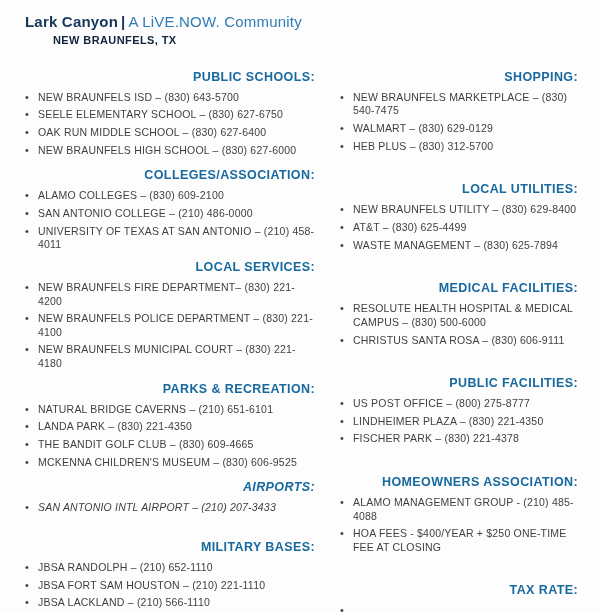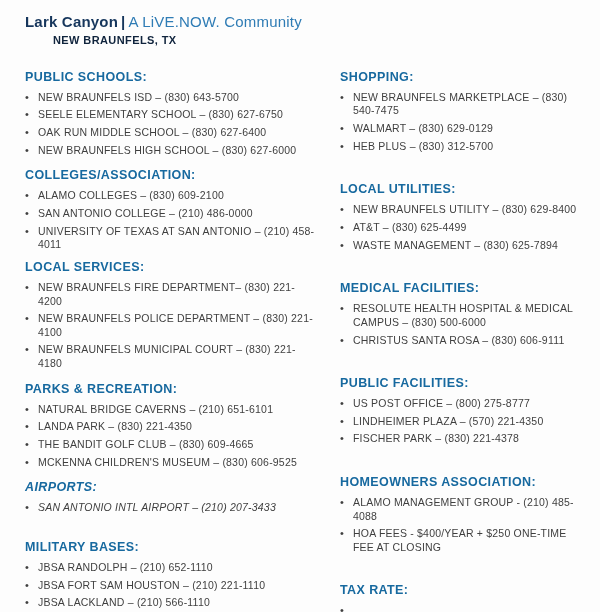--- a/index.html
+++ b/index.html
@@ -37,20 +37,21 @@
   .col-right .section:nth-child(5) { margin-bottom: 28px; }
   .col-left .section:nth-child(2) { margin-bottom: 8px; }
   .col-left .section:nth-child(5) { margin-bottom: 25px; font-style: italic; }
 
   .heading {
     font-size: 12.5px;
     font-weight: bold;
     letter-spacing: 0.4px;
     color: var(--heading-color, #17699f);
     margin-bottom: 7px;
+    text-align: right;
   }
   .items { list-style: none; }
   .item {
     position: relative;
     font-size: 10.5px;
     line-height: 1.3;
     letter-spacing: 0.2px;
     padding-left: 13px;
     margin-bottom: 4px;
     color: var(--body-color, #3f3f3f);
@@ -146,21 +147,21 @@
           <h2 class="heading">MEDICAL FACILITIES:</h2>
           <ul class="items">
             <li class="item"><span class="bullet">•</span><span class="item-text">RESOLUTE HEALTH HOSPITAL &amp; MEDICAL CAMPUS – (830) 500-6000</span></li>
             <li class="item"><span class="bullet">•</span><span class="item-text">CHRISTUS SANTA ROSA – (830) 606-9111</span></li>
           </ul>
         </section>
         <section class="section">
           <h2 class="heading">PUBLIC FACILITIES:</h2>
           <ul class="items">
             <li class="item"><span class="bullet">•</span><span class="item-text">US POST OFFICE – (800) 275-8777</span></li>
-            <li class="item"><span class="bullet">•</span><span class="item-text">LINDHEIMER PLAZA – (570) 221-4350</span></li>
+            <li class="item"><span class="bullet">•</span><span class="item-text">LINDHEIMER PLAZA – (830) 221-4350</span></li>
             <li class="item"><span class="bullet">•</span><span class="item-text">FISCHER PARK – (830) 221-4378</span></li>
           </ul>
         </section>
         <section class="section">
           <h2 class="heading">HOMEOWNERS ASSOCIATION:</h2>
           <ul class="items">
             <li class="item"><span class="bullet">•</span><span class="item-text">ALAMO MANAGEMENT GROUP - (210) 485-4088</span></li>
             <li class="item"><span class="bullet">•</span><span class="item-text">HOA FEES - $400/YEAR + $250 ONE-TIME FEE AT CLOSING</span></li>
           </ul>
         </section>

